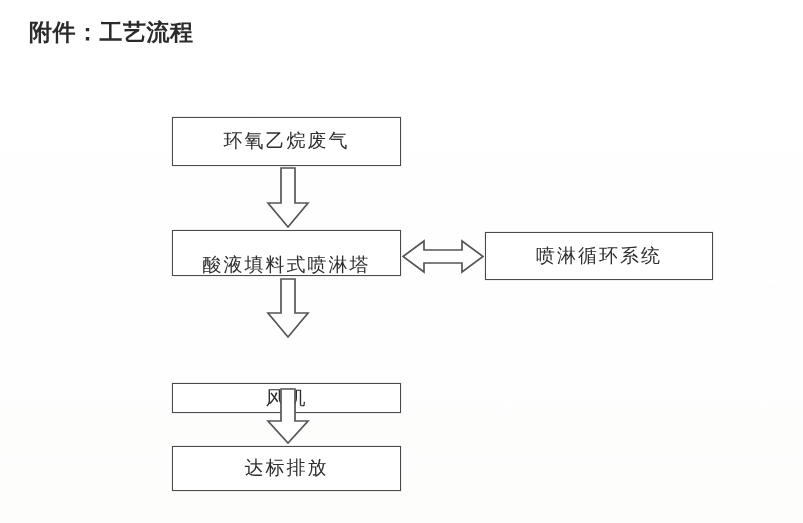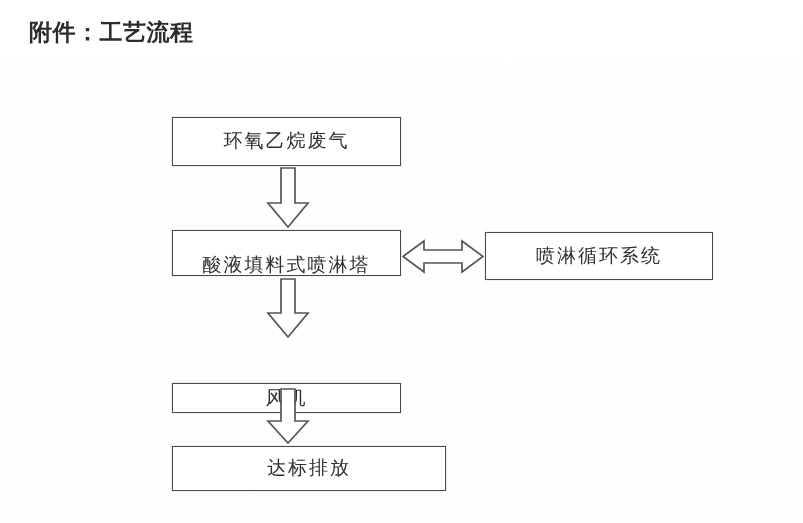--- a/index.html
+++ b/index.html
@@ -66,21 +66,21 @@
   .node-label {
     display: block;
     line-height: 1;
     transform: translateY(-1px);
   }
 
   #node-waste-gas     { left: 172px; top: 117px; width: 229px; height: 49px; font-family: Liberation Serif, serif; }
   #node-spray-tower   { left: 172px; top: 230px; width: 229px; height: 46px; align-items: flex-end; }
   #node-circulation   { left: 485px; top: 232px; width: 228px; height: 48px; }
   #node-fan           { left: 172px; top: 340px; width: 229px; height: 30px; margin-top: 43px; }
-  #node-discharge     { left: 172px; top: 446px; width: 274px; height: 45px; }
+  #node-discharge     { left: 172px; top: 446px; width: 229px; height: 45px; }
 
   
   .arrow-down {
     position: absolute;
     left: 266px;
     width: 44px;
   }
   .arrow-down svg, .arrow-lr svg { display: block; width: 100%; height: 100%; }
   .arrow-stroke { fill: #ffffff; stroke: #565656; stroke-width: 1.7; }
 

